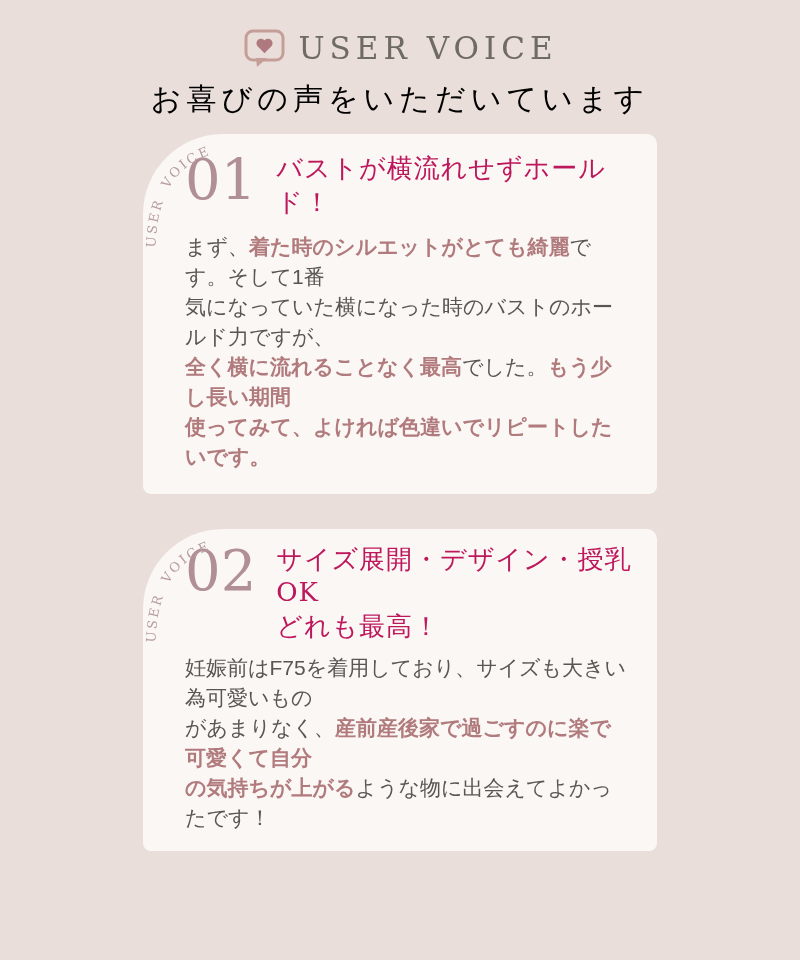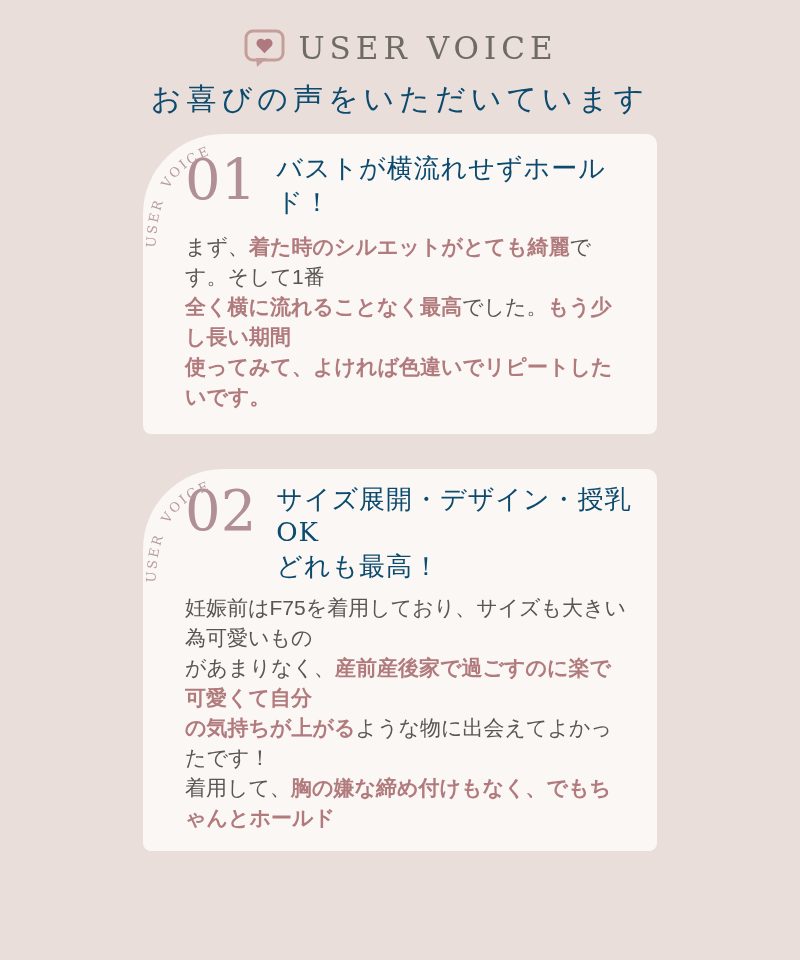--- a/index.html
+++ b/index.html
@@ -18,21 +18,21 @@
   .uv-title-row {
     display: flex; align-items: center; justify-content: center; gap: 10px;
   }
   .uv-title {
     font-family: "DejaVu Serif", "Liberation Serif", serif;
     font-size: 31px; letter-spacing: 5px; color: #6e6a66; font-weight: 400;
   }
   .uv-subtitle {
     margin-top: 10px;
     font-family: "DejaVu Serif", "Liberation Serif", serif;
-    font-size: 30px; letter-spacing: 5px; color: #0c4a6e; font-weight: 400;
+    font-size: 30px; letter-spacing: 5px; color: #000000; font-weight: 400;
   }
   
   .card {
     position: relative;
     width: 514px;
     margin: 0 auto;
     background: #faf7f4;
     border-radius: 80px 10px 8px 8px;
   }
   .card-1 { margin-top: 14px; min-height: 235px; }
@@ -51,21 +51,21 @@
     padding: 18px 8px 0 42px;
   }
   .card-num {
     font-family: "DejaVu Serif", "Liberation Serif", serif;
     font-size: 56px; line-height: 1; color: #b18f96; font-weight: 400;
     flex: 0 0 auto;
   }
   .card-title {
     font-family: "DejaVu Serif", "Liberation Serif", serif;
     font-size: 26px; line-height: 1.3; letter-spacing: 1px;
-    color: #0c4a6e; font-weight: 400;
+    color: #be185d; font-weight: 400;
     white-space: pre-line;
   }
   .card-body {
     padding: 12px 26px 22px 42px;
     font-size: 21px; line-height: 30px; color: #5a5550;
     font-weight: 500;
   }
   .card-2 .card-head { padding-top: 14px; }
   .card-2 .card-body, .card-3 .card-body { padding-top: 9px; padding-bottom: 18px; }
   .card-body .hl { color: #b17a7c; font-weight: 700; }
@@ -94,20 +94,21 @@
           <path id="arc1" d="M 12 128 C 12 42 42 12 134 12" fill="none"></path>
         </defs>
       <text><textPath href="#arc1" startOffset="14">USER VOICE</textPath></text>
     </svg>
     <div class="card-head">
       <span class="card-num">01</span>
       <h3 class="card-title">バストが横流れせずホールド！</h3>
     </div>
     <div class="card-body">
         <div><span>まず、</span><span class="hl">着た時のシルエットがとても綺麗</span><span>です。そして1番</span></div>
+        <div><span>気になっていた横になった時のバストのホールド力ですが、</span></div>
         <div><span class="hl">全く横に流れることなく最高</span><span>でした。</span><span class="hl">もう少し長い期間</span></div>
         <div><span class="hl">使ってみて、よければ色違いでリピートしたいです。</span></div>
       </div>
   </section>
 
   <section class="card card-2">
     <svg class="arc-svg" viewBox="0 0 150 150">
       <defs>
           <path id="arc2" d="M 12 128 C 12 42 42 12 134 12" fill="none"></path>
         </defs>
@@ -115,17 +116,16 @@
     </svg>
     <div class="card-head">
       <span class="card-num">02</span>
       <h3 class="card-title">サイズ展開・デザイン・授乳OK
 どれも最高！</h3>
     </div>
     <div class="card-body">
         <div><span>妊娠前はF75を着用しており、サイズも大きい為可愛いもの</span></div>
         <div><span>があまりなく、</span><span class="hl">産前産後家で過ごすのに楽で可愛くて自分</span></div>
         <div><span class="hl">の気持ちが上がる</span><span>ような物に出会えてよかったです！</span></div>
-        <div><span>着用して、</span><span class="hl">胸の嫌な締め付けもなく、でもちゃんとホールド</span></div>
       </div>
   </section>
 
 </div>
 
 </body></html>

